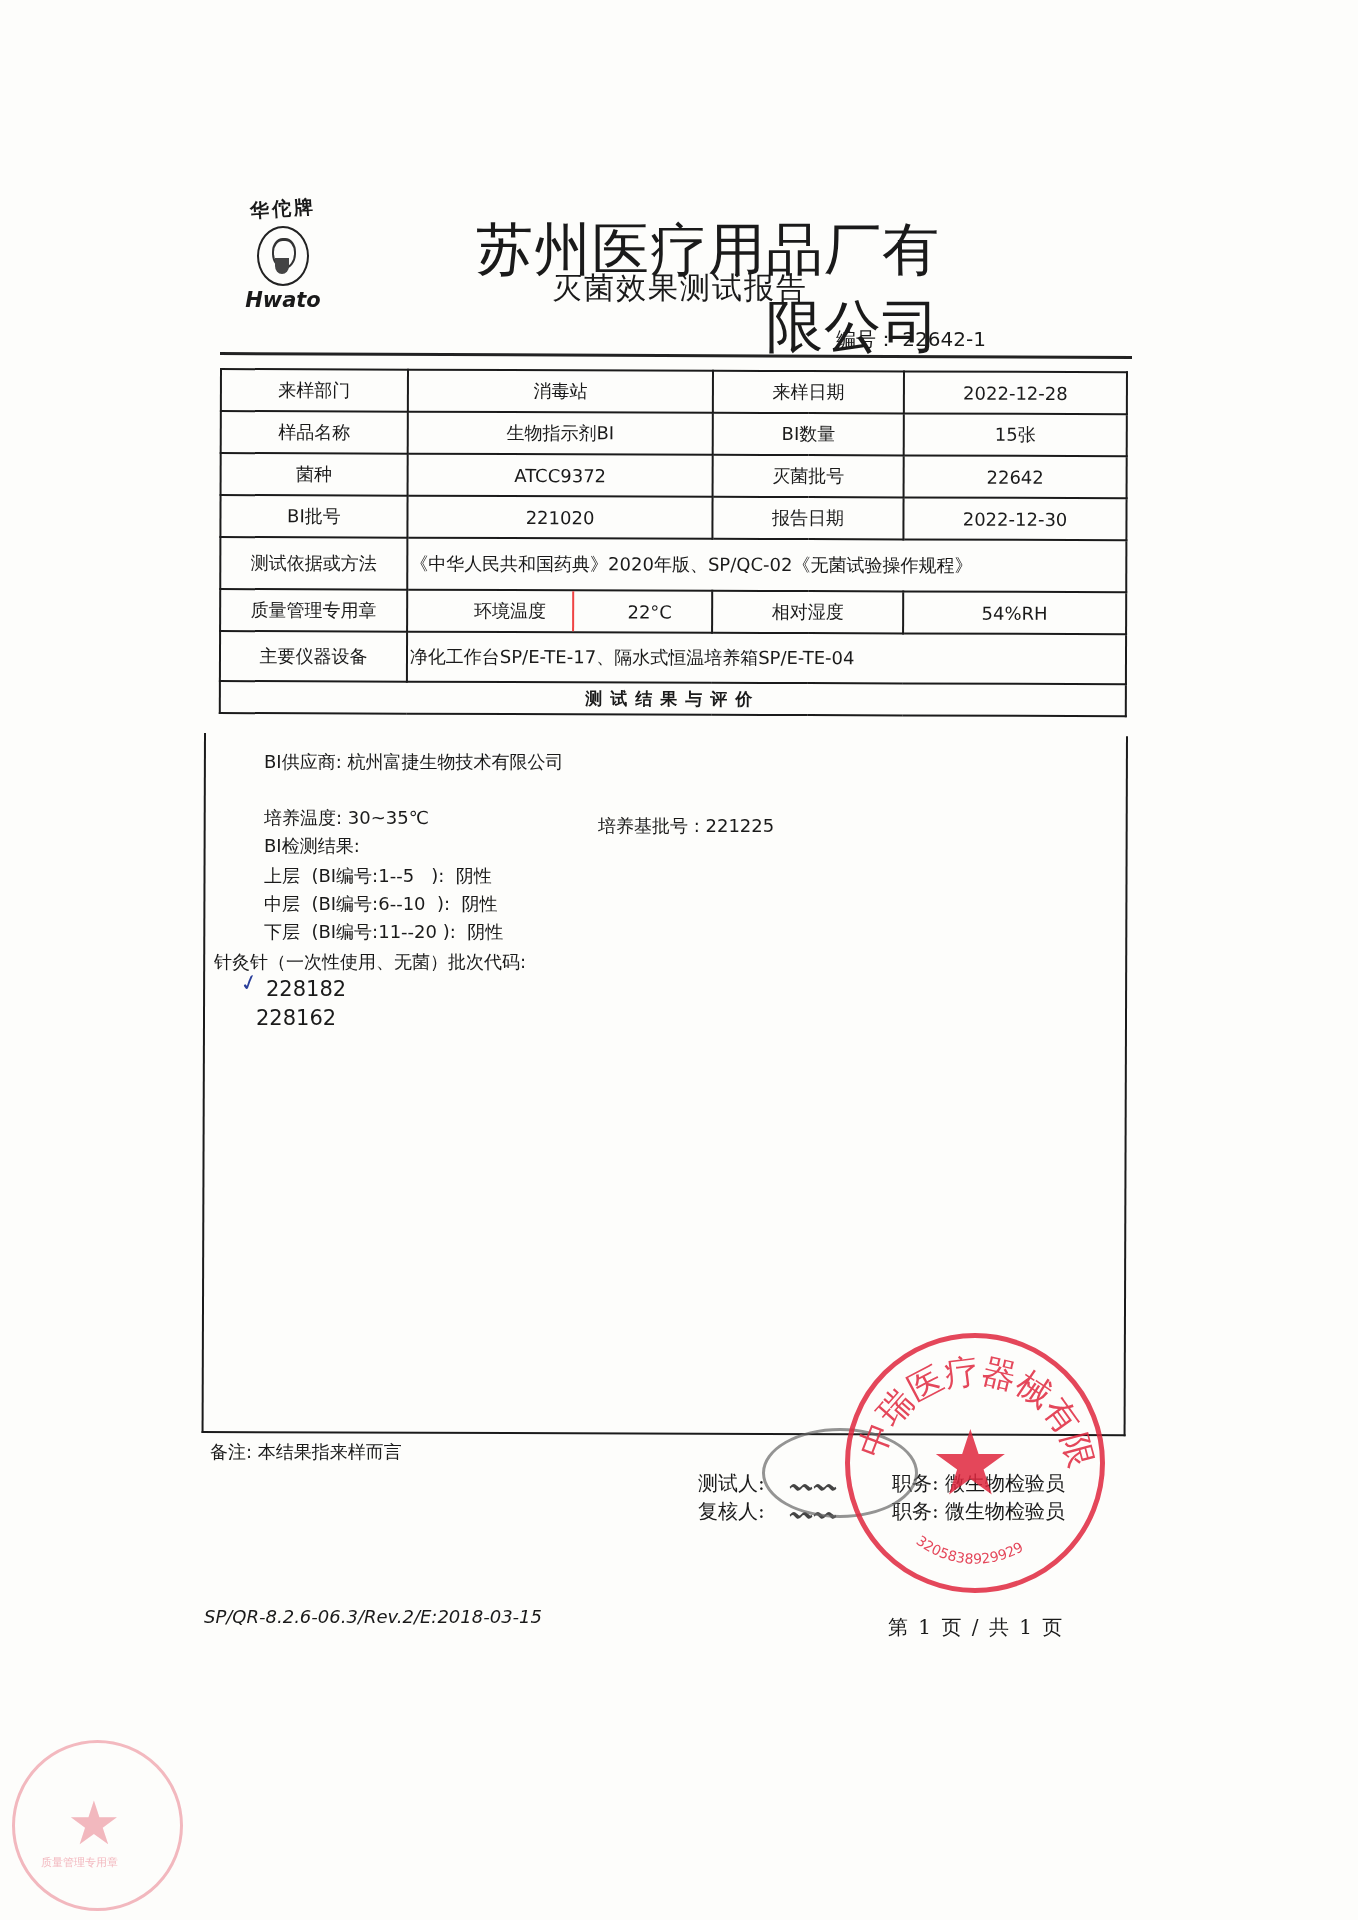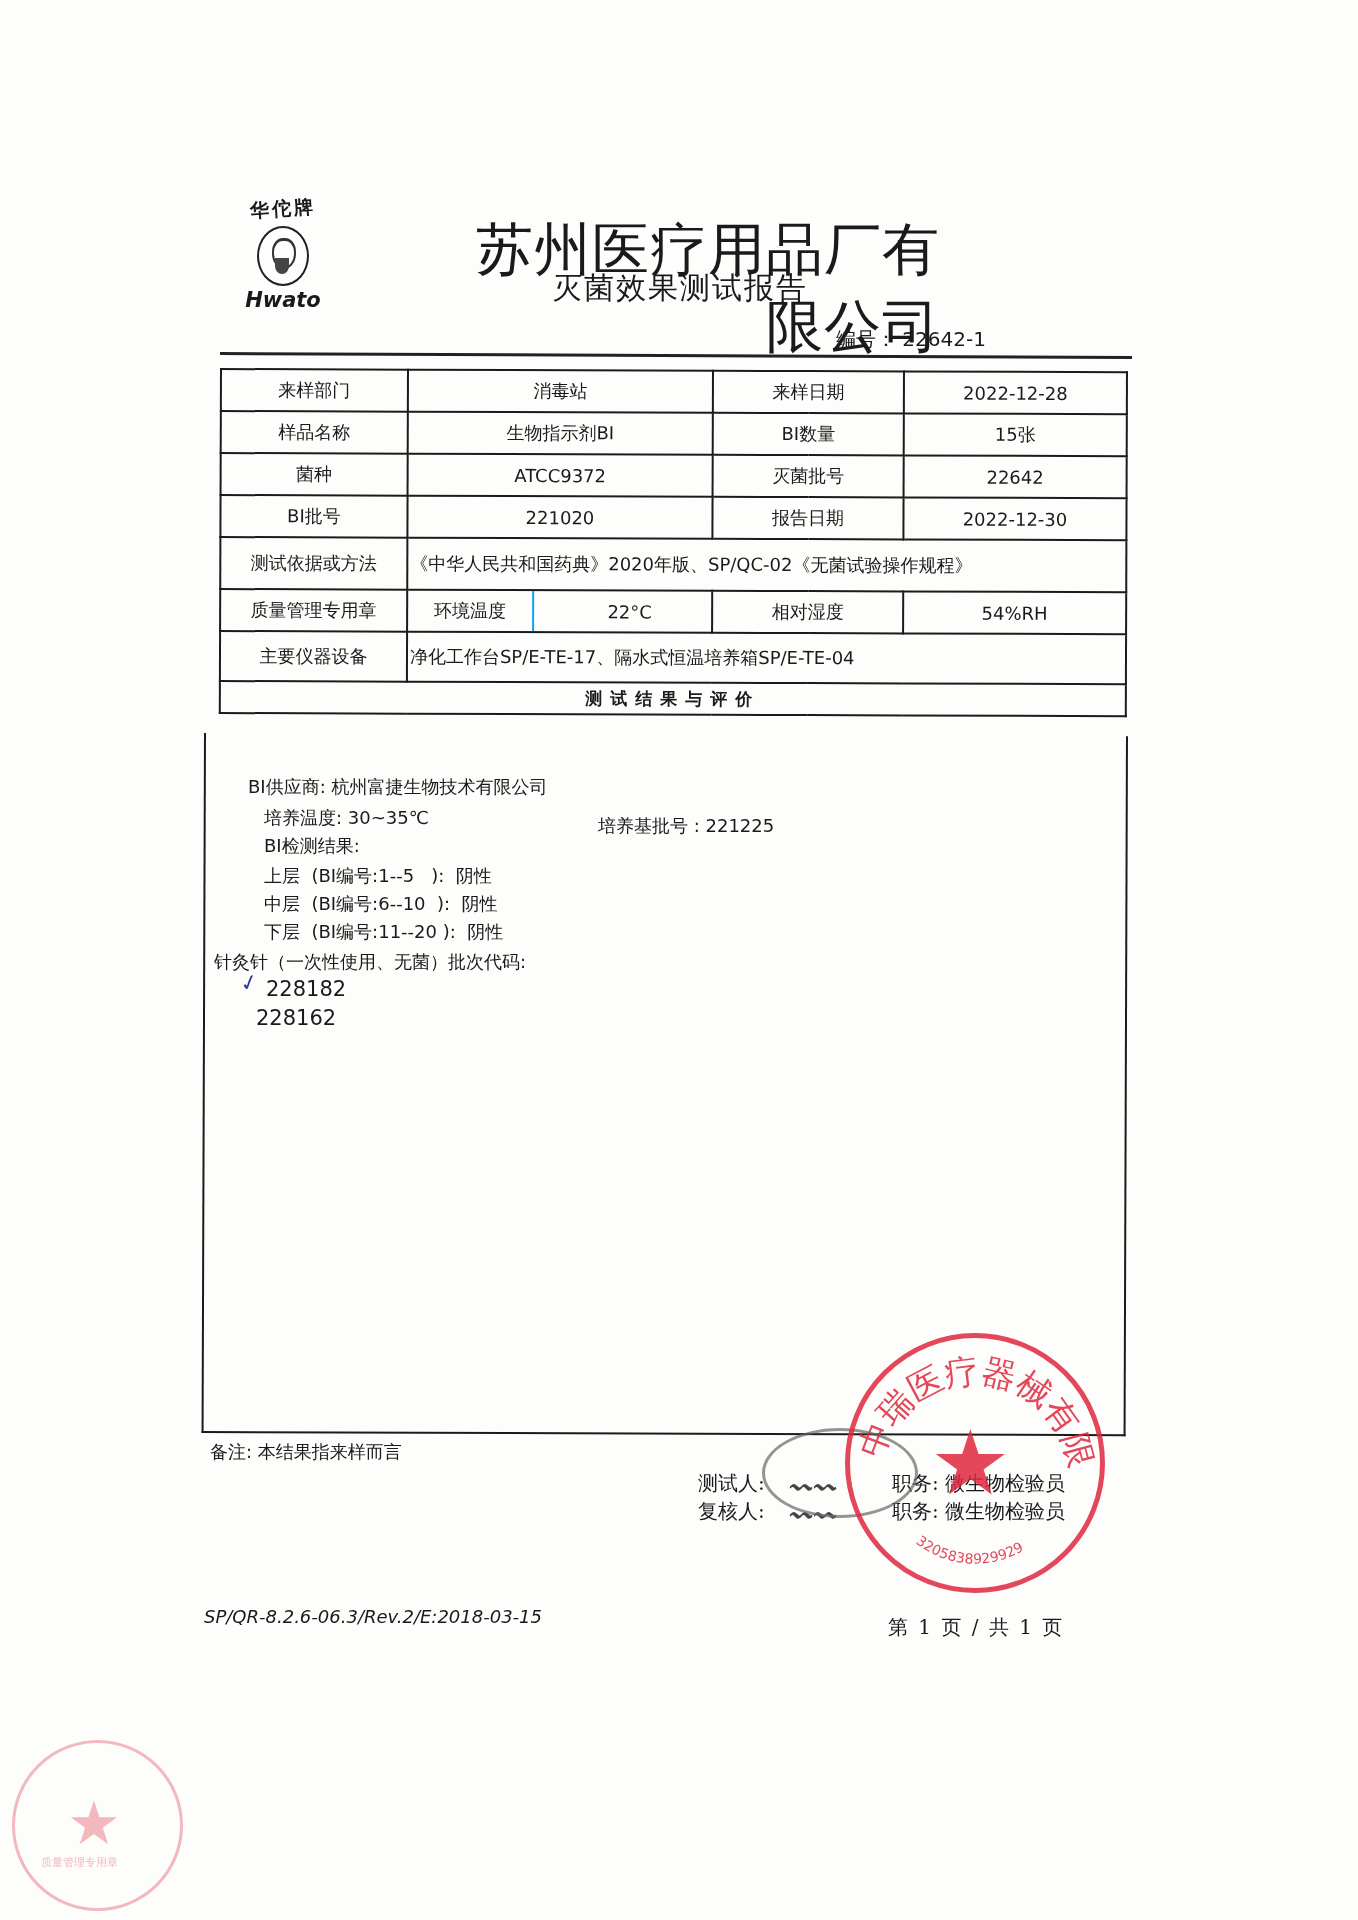--- a/index.html
+++ b/index.html
@@ -91,40 +91,40 @@
     <td>2022-12-30</td>
   </tr>
   <tr>
     <td class="lbl" style="height:50px">测试依据或方法</td>
     <td colspan="4" class="left">《中华人民共和国药典》2020年版、SP/QC-02《无菌试验操作规程》</td>
   </tr>
   <tr>
     <td class="lbl">质量管理专用章</td>
     <td style="padding:0">
       <div style="display:flex;height:40px;">
-        <span style="flex:0 0 124px;display:flex;align-items:center;justify-content:center;border-right:2px solid #0ea5e9;">环境温度</span>
+        <span style="flex:0 0 124px;display:flex;align-items:center;justify-content:center;border-right:2px solid #ef4444;padding-left:40px;">环境温度</span>
         <span style="flex:1;display:flex;align-items:center;justify-content:center;padding-left:14px;">22°C</span>
       </div>
     </td>
     <td colspan="2">相对湿度</td>
     <td>54%RH</td>
   </tr>
   <tr>
     <td class="lbl" style="height:48px">主要仪器设备</td>
     <td colspan="4" class="left">净化工作台SP/E-TE-17、隔水式恒温培养箱SP/E-TE-04</td>
   </tr>
   <tr class="sec">
     <td colspan="5">测试结果与评价</td>
   </tr>
 </tbody>
   </table>
 
 <div class="abs body-box"></div>
 
-<div class="abs txt" style="left:248px;top:750px;margin-top:25px;">BI供应商: 杭州富捷生物技术有限公司</div>
+<div class="abs txt" style="left:264px;top:750px;">BI供应商: 杭州富捷生物技术有限公司</div>
 <div class="abs txt" style="left:264px;top:806px;">培养温度: 30~35℃</div>
 <div class="abs txt" style="left:598px;top:814px;">培养基批号 : 221225</div>
 <div class="abs txt" style="left:264px;top:834px;">BI检测结果:</div>
 <div class="abs txt" style="left:264px;top:864px;white-space:pre;">上层  (BI编号:1--5   ):  阴性</div>
 <div class="abs txt" style="left:264px;top:892px;white-space:pre;">中层  (BI编号:6--10  ):  阴性</div>
 <div class="abs txt" style="left:264px;top:920px;white-space:pre;">下层  (BI编号:11--20 ):  阴性</div>
 <div class="abs txt" style="left:214px;top:950px;">针灸针（一次性使用、无菌）批次代码:</div>
 <div class="abs check">✓</div>
 <div class="abs code" style="left:266px;top:977px;">228182</div>
 <div class="abs code" style="left:256px;top:1006px;">228162</div>

